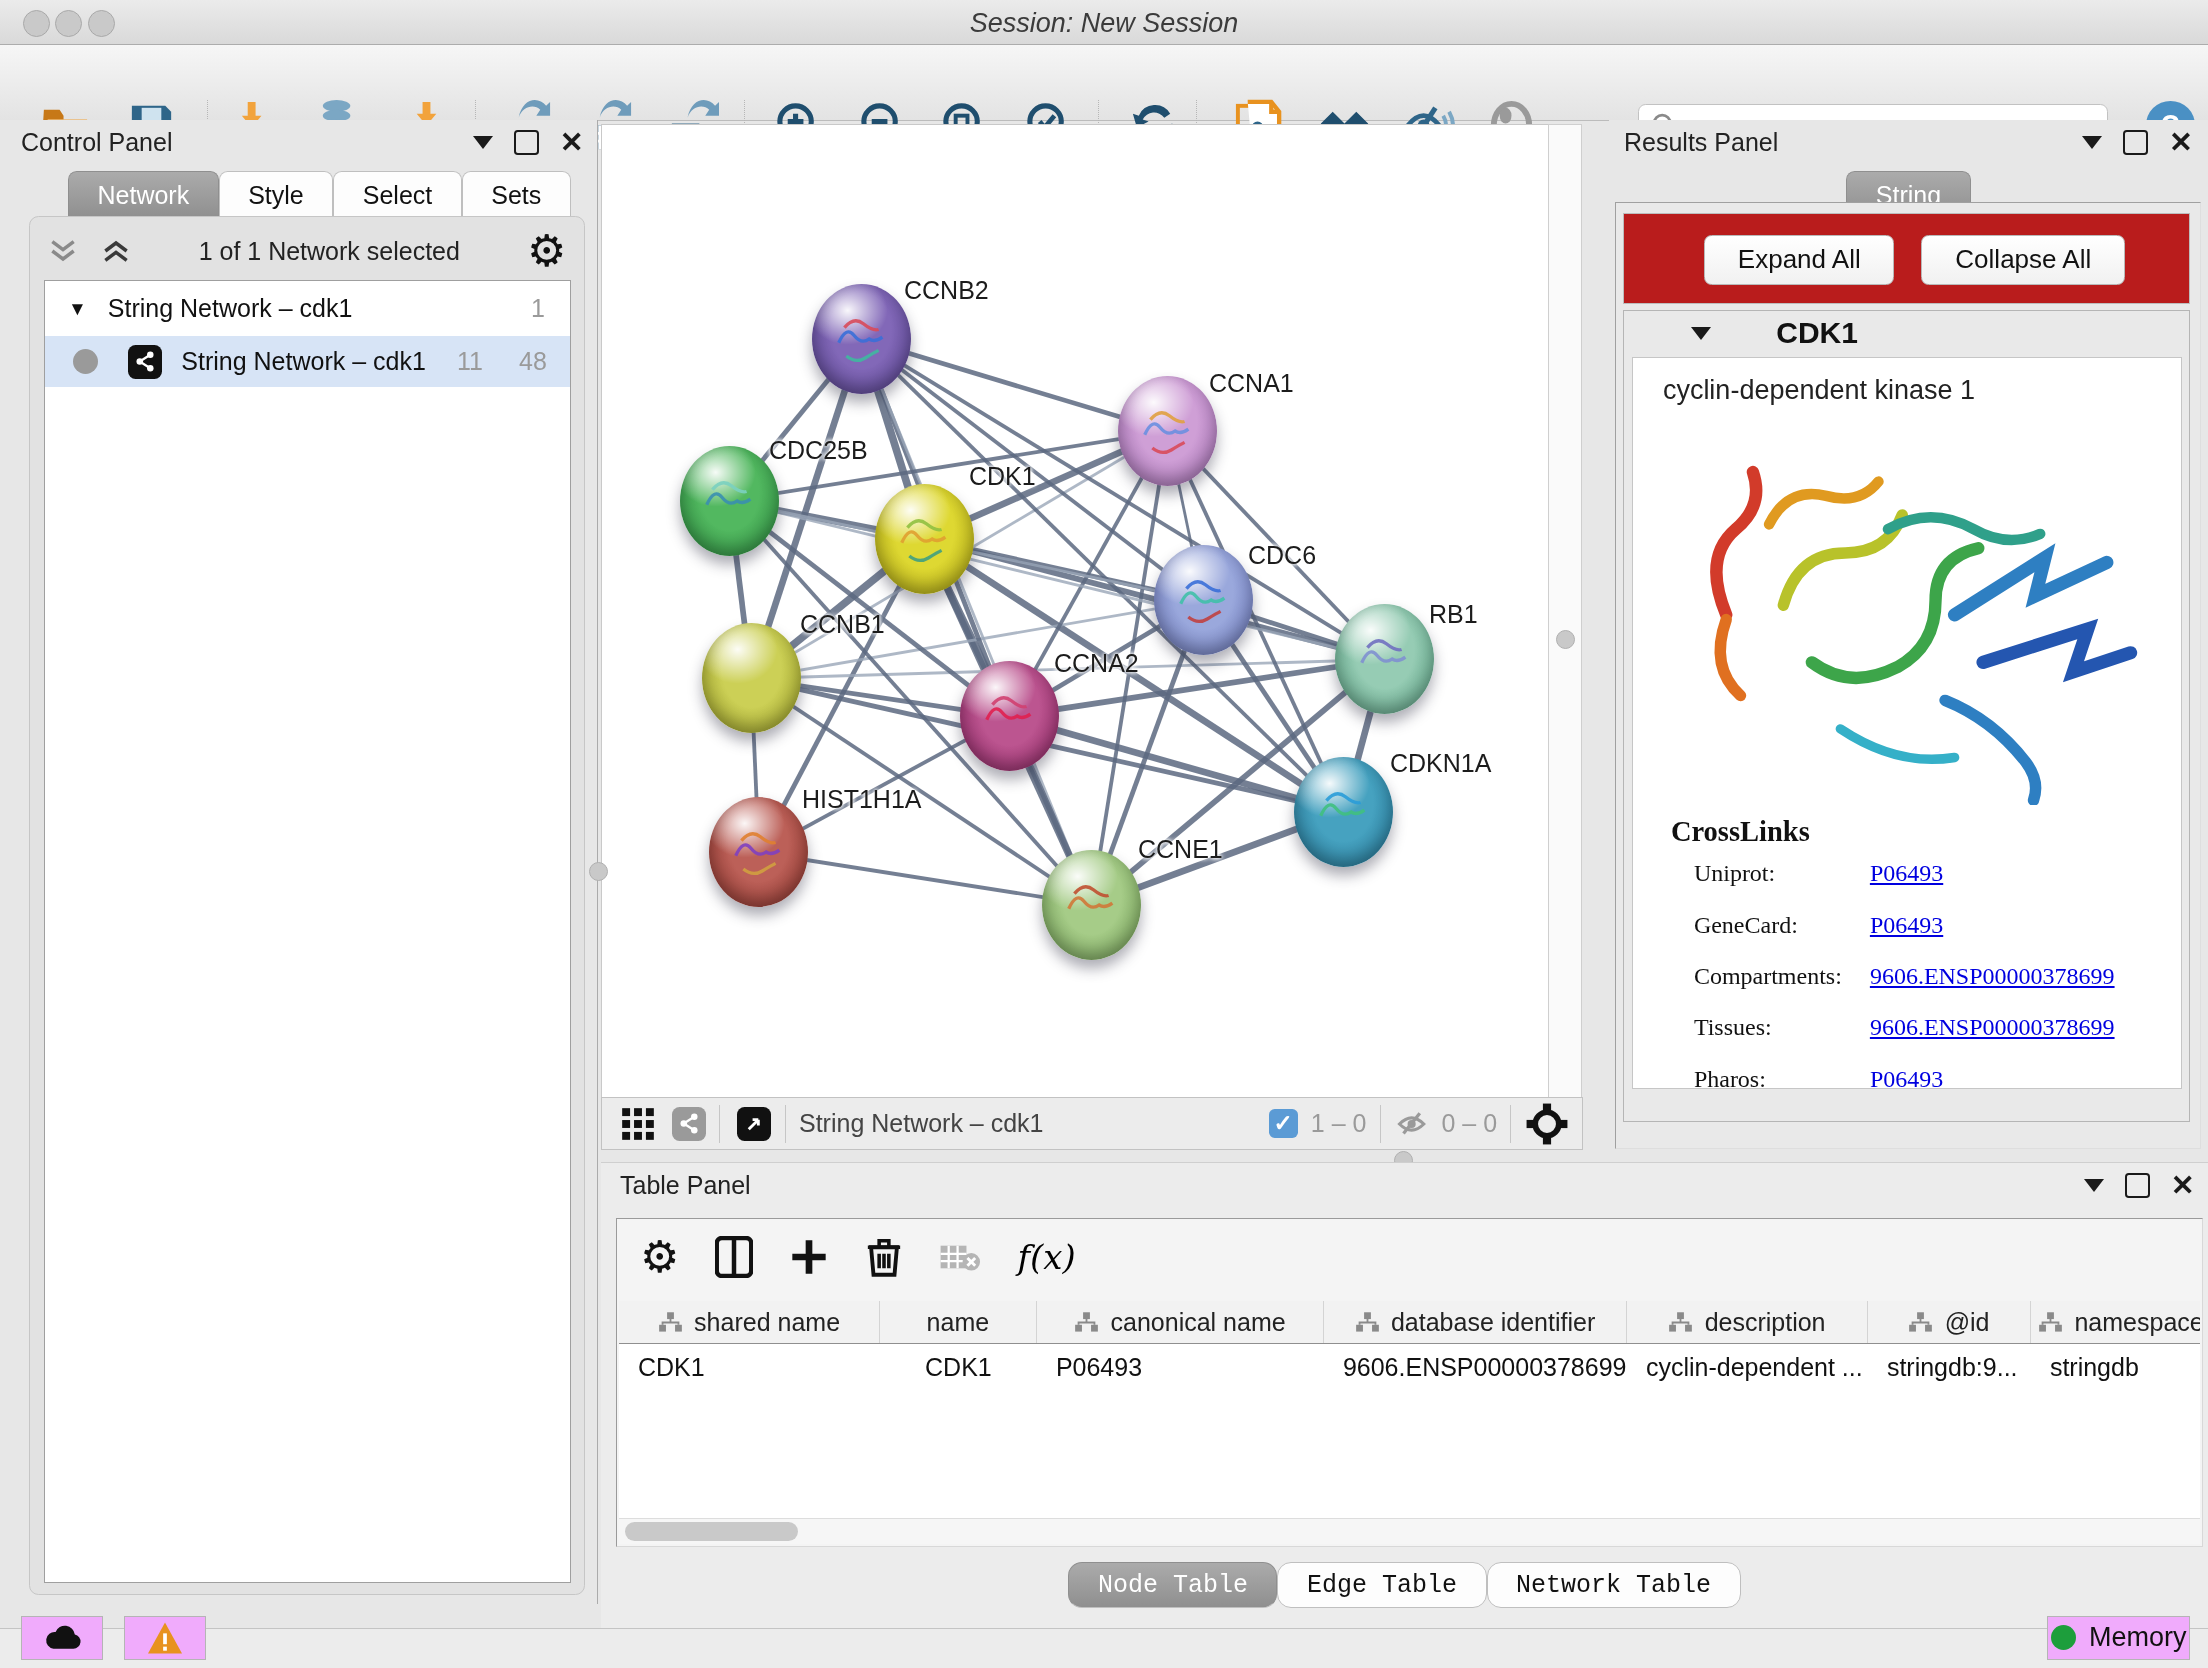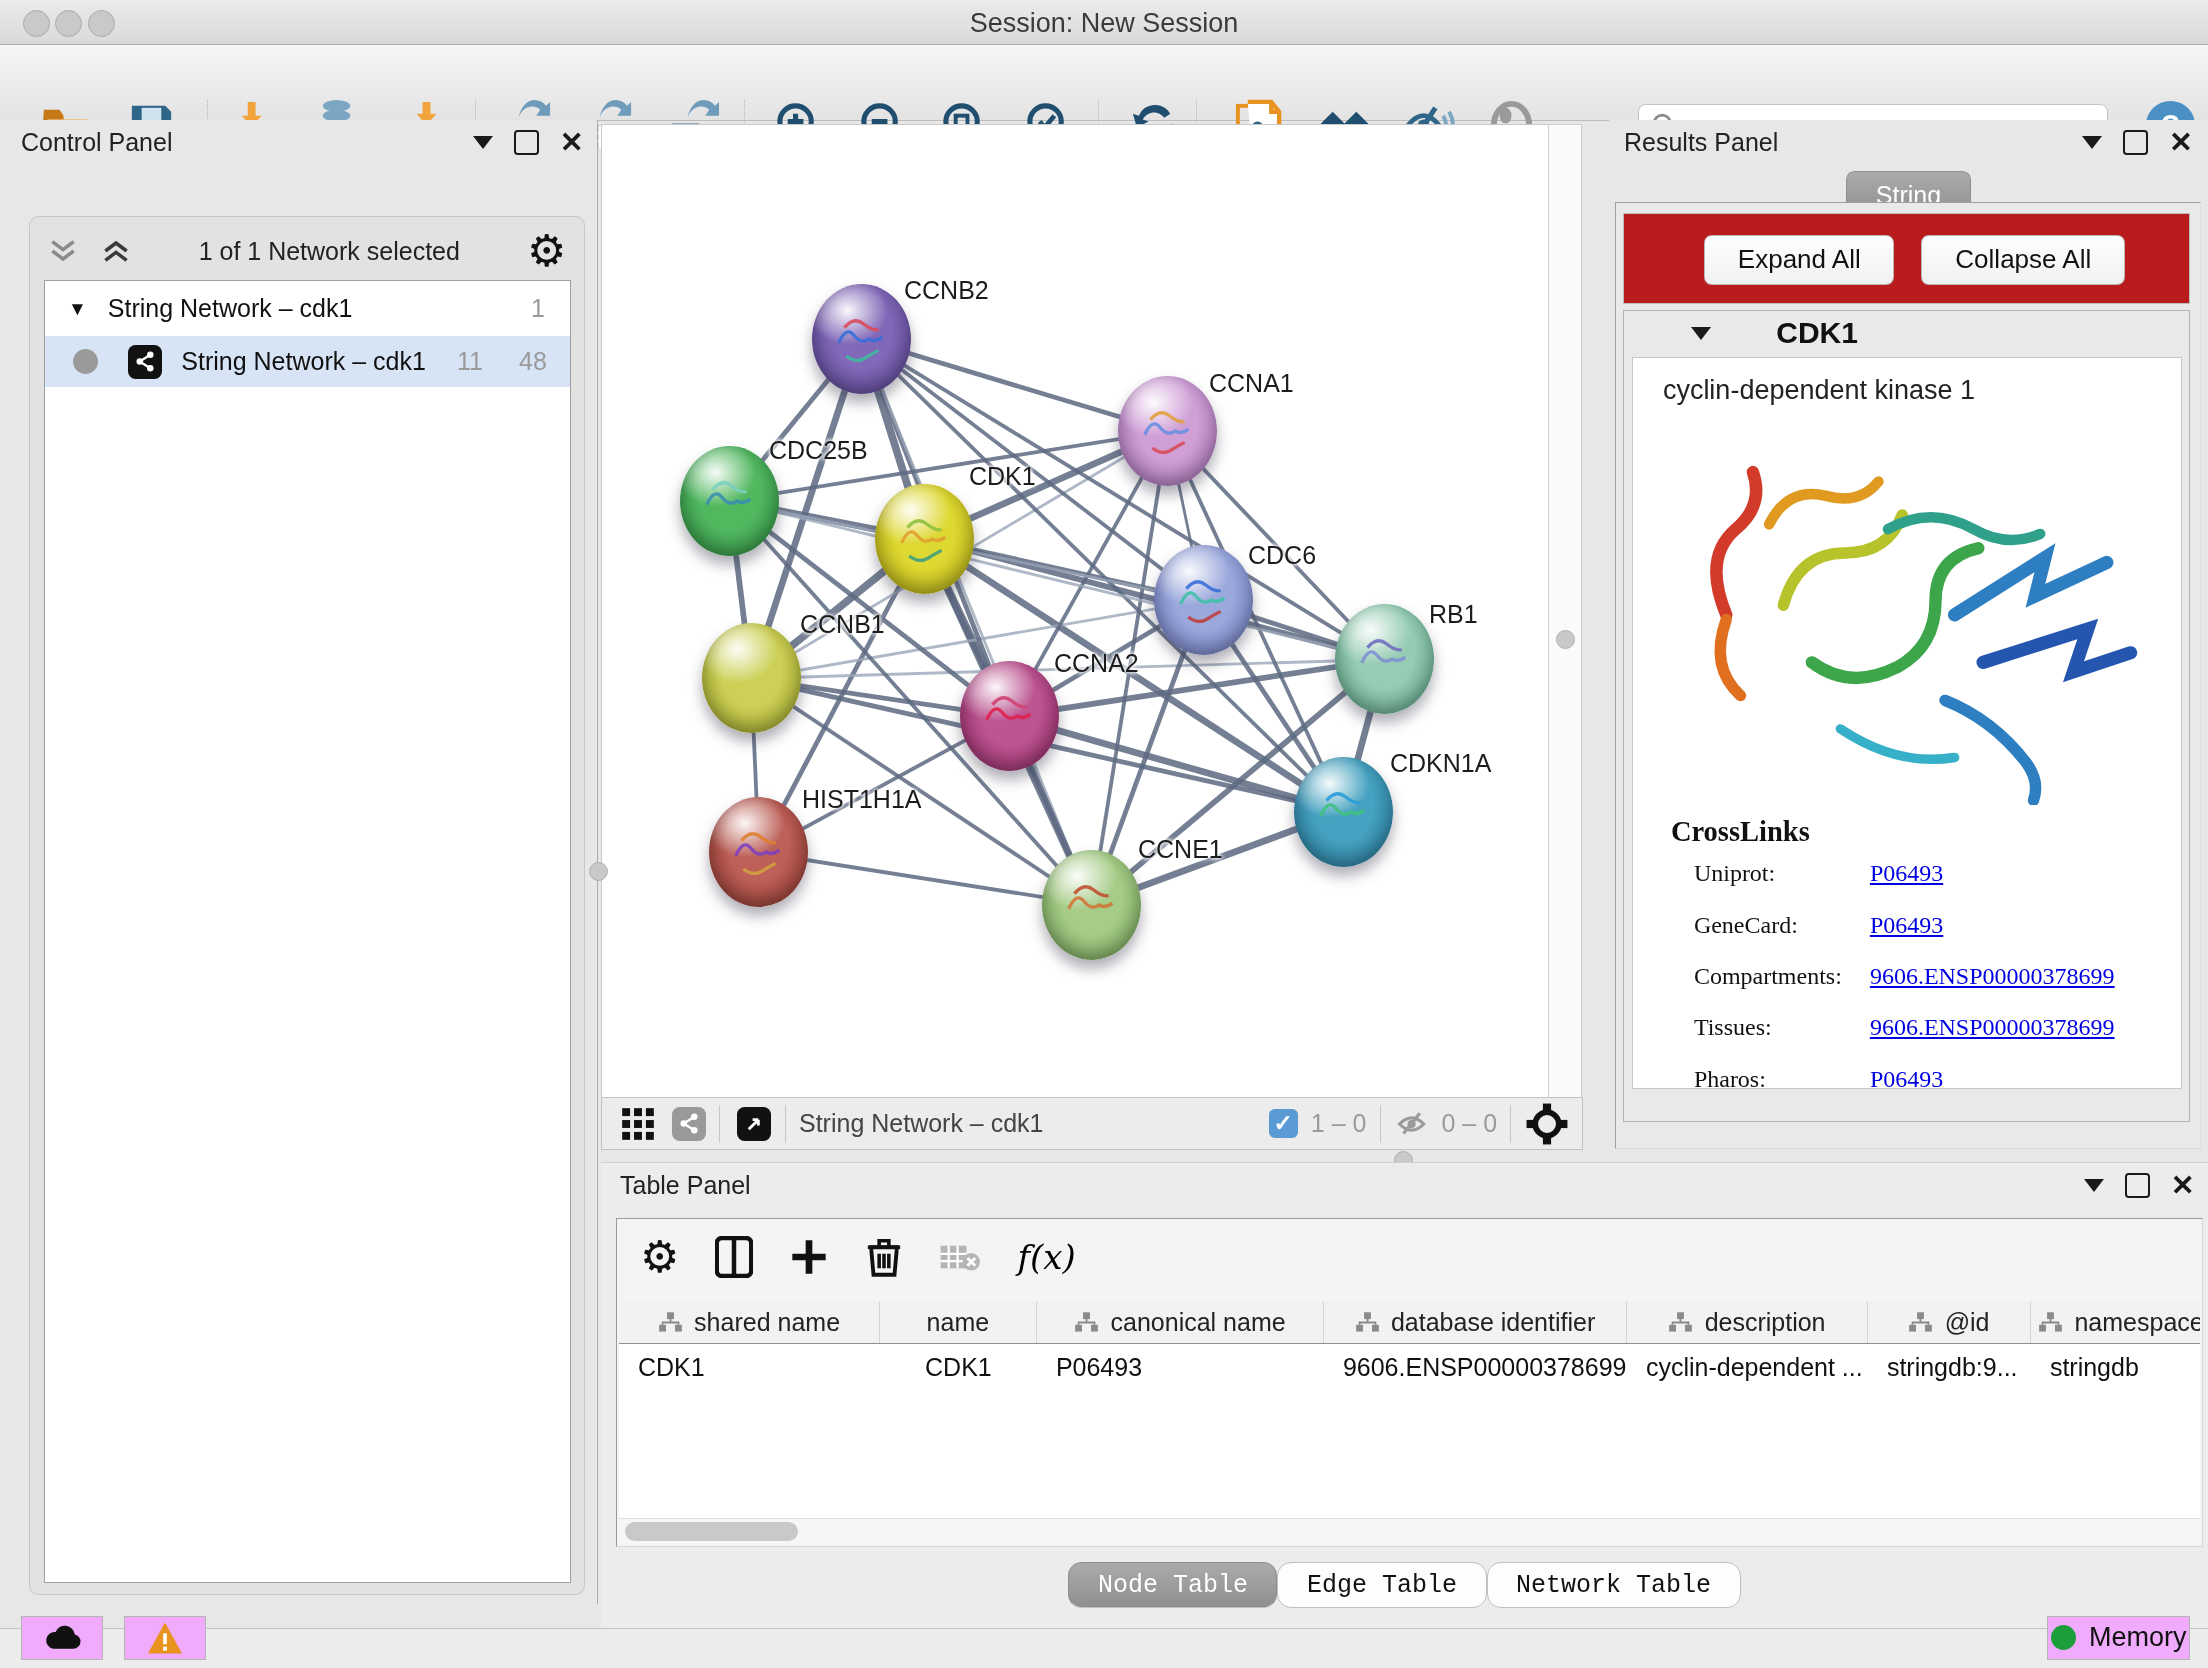--- a/index.html
+++ b/index.html
@@ -1,21 +1,21 @@
 <!DOCTYPE html>
 <html style="font-size:15px"><head>
 <meta charset="utf-8">
 <style>
   html,body{margin:0;padding:0;background:#e7e7e7;font-family:"Liberation Sans",sans-serif;}
   #app{position:relative;width:2208px;height:1668px;background:#e7e7e7;overflow:hidden;}
   .abs{position:absolute;}
 
   
   .titlebar{position:absolute;left:0;top:0;width:2208px;height:44px;
-    background:linear-gradient(#ebebeb,#d9d9d9);border-bottom:1px solid #acacac;}
+    background:linear-gradient(#ebebeb,#d9d9d9);border-bottom:1px solid #acacac;font-style:italic;}
   .tlight{position:absolute;top:9.5px;width:25px;height:25px;border-radius:50%;
     background:#c9c9c9;border:1px solid #a9a9a9;}
   .wtitle{position:absolute;left:0;right:0;top:7.6px;text-align:center;font-size:27px;color:#3b3b3b;}
 
   
   .toolbar{position:absolute;left:0;top:45px;width:2208px;height:75px;
     background:linear-gradient(#f6f6f6,#e3e3e3);border-bottom:1px solid #bcbcbc;}
   .tb{position:absolute;top:51px;width:59px;height:59px;display:flex;align-items:center;justify-content:center;}
   .tbsep{position:absolute;top:55px;width:0;height:53px;border-left:1.9px dotted #b6b6b6;}
   .searchbox{position:absolute;left:1638px;top:59px;width:470px;height:42px;background:#fff;
@@ -291,20 +291,23 @@
 
   <div class="control-panel">
     <div class="cp-head">
       <span class="ptitle">Control Panel</span>
       <span style="flex:1"></span>
       <span class="pctl">
         <span class="caret"></span>
         <span class="sq"></span>
         <span class="xx">✕</span>
       </span>
+    </div>
+    <div class="cp-tabs">
+      <span class="tab active">Network</span><span class="tab">Style</span><span class="tab">Select</span><span class="tab">Sets</span>
     </div>
     <div class="cp-inner">
       <div class="cp-toolrow">
         <svg width="32" height="32" viewBox="0 0 24 24">
             <path d="M4 5l8 6 8-6M4 12l8 6 8-6" fill="none" stroke="#8a8a8a" stroke-width="2.6"></path>
           </svg>
         <svg width="32" height="32" viewBox="0 0 24 24" style="margin-left:21px">
             <path d="M4 19l8-6 8 6M4 12l8-6 8 6" fill="none" stroke="#3a3a3a" stroke-width="2.6"></path>
           </svg>
         <span style="flex:1;text-align:center;font-size:25px;color:#222">1 of 1 Network selected</span>

